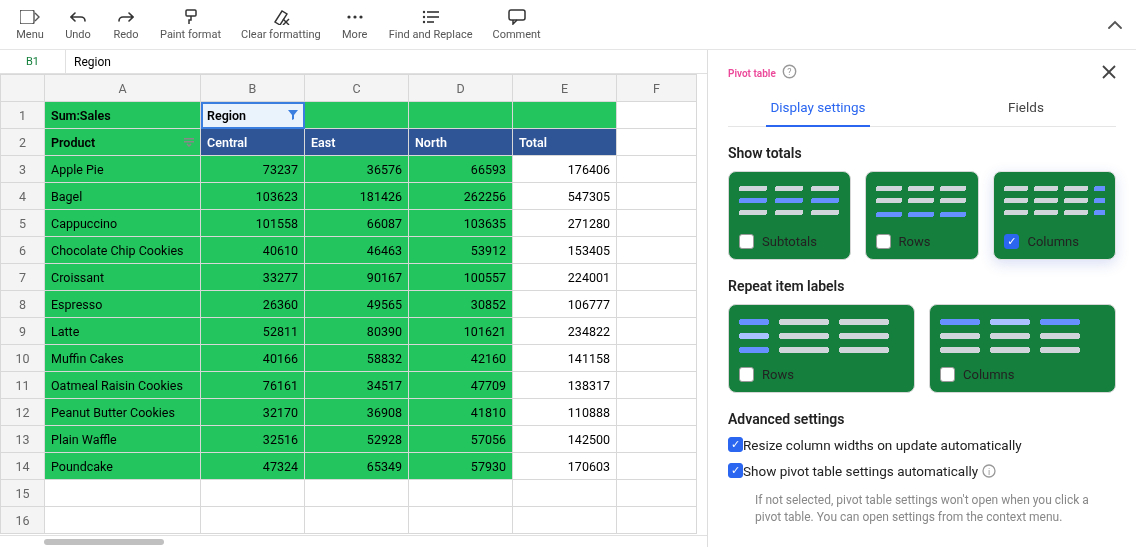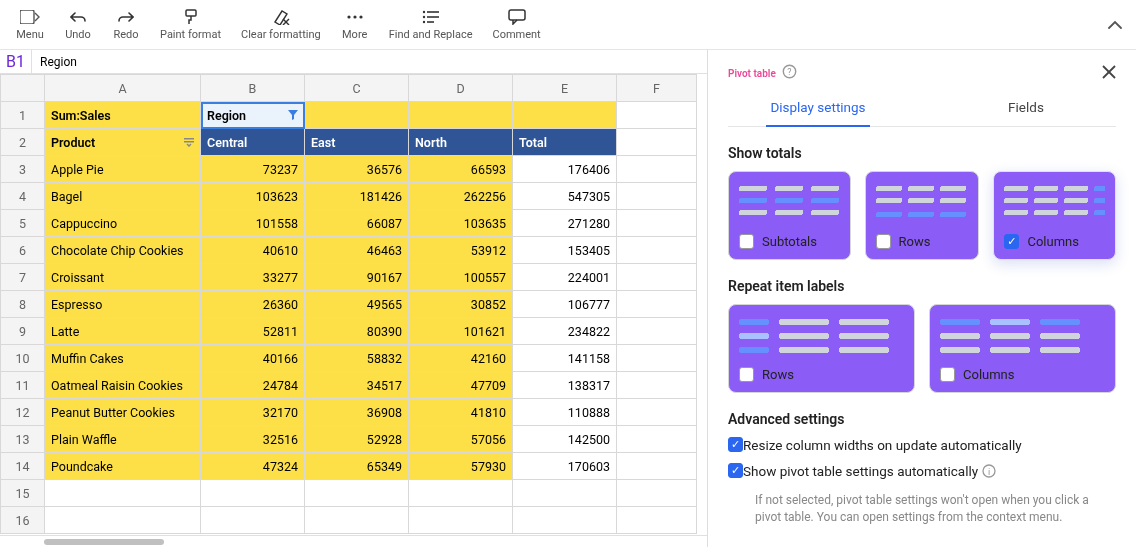--- a/index.html
+++ b/index.html
@@ -12,38 +12,38 @@
 .tool-label { font-size: 11px; color: #555; margin-top: 2px; }
 .toolbar-spacer { flex: 1; }
 .collapse-btn { padding: 6px; cursor: pointer; }
 
 
 .main { flex: 1; display: flex; overflow: hidden; }
 
 
 .sheet-area { width: 708px; display: flex; flex-direction: column; border-right: 1px solid #ddd; }
 .cell-ref-bar { display: flex; align-items: center; height: 24px; border-bottom: 1px solid #e0e0e0; }
-.cell-ref { width: 32px; text-align: center; font-size: 16px; color: #6d28d9; border-right: 1px solid #e0e0e0; height: 100%; display:flex; align-items:center; justify-content:center;}
+.cell-ref { width: 66px; text-align: center; font-size: 11px; color: #15803d; border-right: 1px solid #e0e0e0; height: 100%; display:flex; align-items:center; justify-content:center;}
 .cell-formula { flex: 1; font-size: 12px; padding: 0 8px; }
 
 .grid { flex: 1; overflow: auto; }
 table.sheet { border-collapse: collapse; table-layout: fixed; }
 .sheet th, .sheet td { border: 1px solid #d8d8d8; font-size: 12.5px; height: 27px; white-space: nowrap; padding: 0 6px; }
 .sheet thead th { background: #f4f4f4; color: #666; font-weight: normal; text-align: center; }
 .corner { width: 44px; background: #f4f4f4; }
 .rowhdr { width: 44px; text-align: center; background: #f4f4f4; color: #666; font-weight: normal; }
 .col-A { width: 156px; }
 .col-B { width: 104px; }
 .col-C { width: 104px; }
 .col-D { width: 104px; }
 .col-E { width: 104px; }
 .col-F { width: 80px; }
 
 .cell-bold { font-weight: 600; }
-.dim { background: #fde047; }
+.dim { background: #22c55e; }
 .hdr-blue { background: #2f5597; color: #fff; font-weight: 600; }
 .num { text-align: right; }
 .selcell { outline: 2px solid #3a7ee0; outline-offset: -2px; background: #eaf2fc; }
 .filter-icon { float: right; color: #3a7ee0; }
 .dropdown-ic { float: right; color: #888; }
 
 .hscroll { height: 12px; border-top: 1px solid #e0e0e0; display:flex; align-items:center; padding-left:44px;}
 .hscroll-thumb { width: 120px; height:6px; background:#c0c0c0; border-radius:3px; }
 
 
@@ -53,21 +53,21 @@
 .help-ic { color: #888; }
 .close-btn { margin-left: auto; cursor: pointer; color: #444; }
 
 .tabs { display: flex; gap: 28px; margin-top: 10px; border-bottom: 1px solid #e5e5e5; }
 .tab { padding: 6px 4px 10px; font-size: 13.5px; color: #444; cursor: pointer; }
 .tab.active { color: #2a66f0; border-bottom: 2px solid #2a66f0; margin-bottom: -1px; }
 
 .section-title { font-size: 14px; font-weight: 600; color: #222; margin: 18px 0 10px; }
 
 .option-row { display: flex; gap: 14px; }
-.option-card { border: 1px solid #d6d6d6; border-radius: 8px; padding: 10px 10px 10px 10px; display: flex; flex-direction: column; align-items: flex-start; gap: 8px; background:#8b5cf6; cursor:pointer; }
+.option-card { border: 1px solid #d6d6d6; border-radius: 8px; padding: 10px 10px 10px 10px; display: flex; flex-direction: column; align-items: flex-start; gap: 8px; background:#15803d; cursor:pointer; }
 .option-card.selected { box-shadow: 0 4px 14px rgba(50,80,200,0.18); border-color:#e2e2e2; }
 .option-card.wide { flex: 1; }
 .card-visual { width: 100%; height: 44px; }
 .card-bottom { display: flex; align-items: center; gap: 8px; }
 .chk { width: 15px; height: 15px; border: 1.5px solid #999; border-radius: 3px; display: inline-flex; align-items:center; justify-content:center; background:#fff; }
 .chk.checked { background: #2a66f0; border-color: #2a66f0; }
 .chk.checked::after { content:"✓"; color:#fff; font-size:11px; line-height:1; }
 .opt-label { font-size: 13px; color: #222; }
 
 .adv-item { display:flex; align-items:flex-start; margin: 10px 0; }
@@ -278,21 +278,21 @@
               <td class="dim">Muffin Cakes</td>
               <td class="dim num">40166</td>
               <td class="dim num">58832</td>
               <td class="dim num">42160</td>
               <td class="num">141158</td>
               <td></td>
             </tr>
             <tr>
               <th class="rowhdr">11</th>
               <td class="dim">Oatmeal Raisin Cookies</td>
-              <td class="dim num">24784</td>
+              <td class="dim num">76161</td>
               <td class="dim num">34517</td>
               <td class="dim num">47709</td>
               <td class="num">138317</td>
               <td></td>
             </tr>
             <tr>
               <th class="rowhdr">12</th>
               <td class="dim">Peanut Butter Cookies</td>
               <td class="dim num">32170</td>
               <td class="dim num">36908</td>

